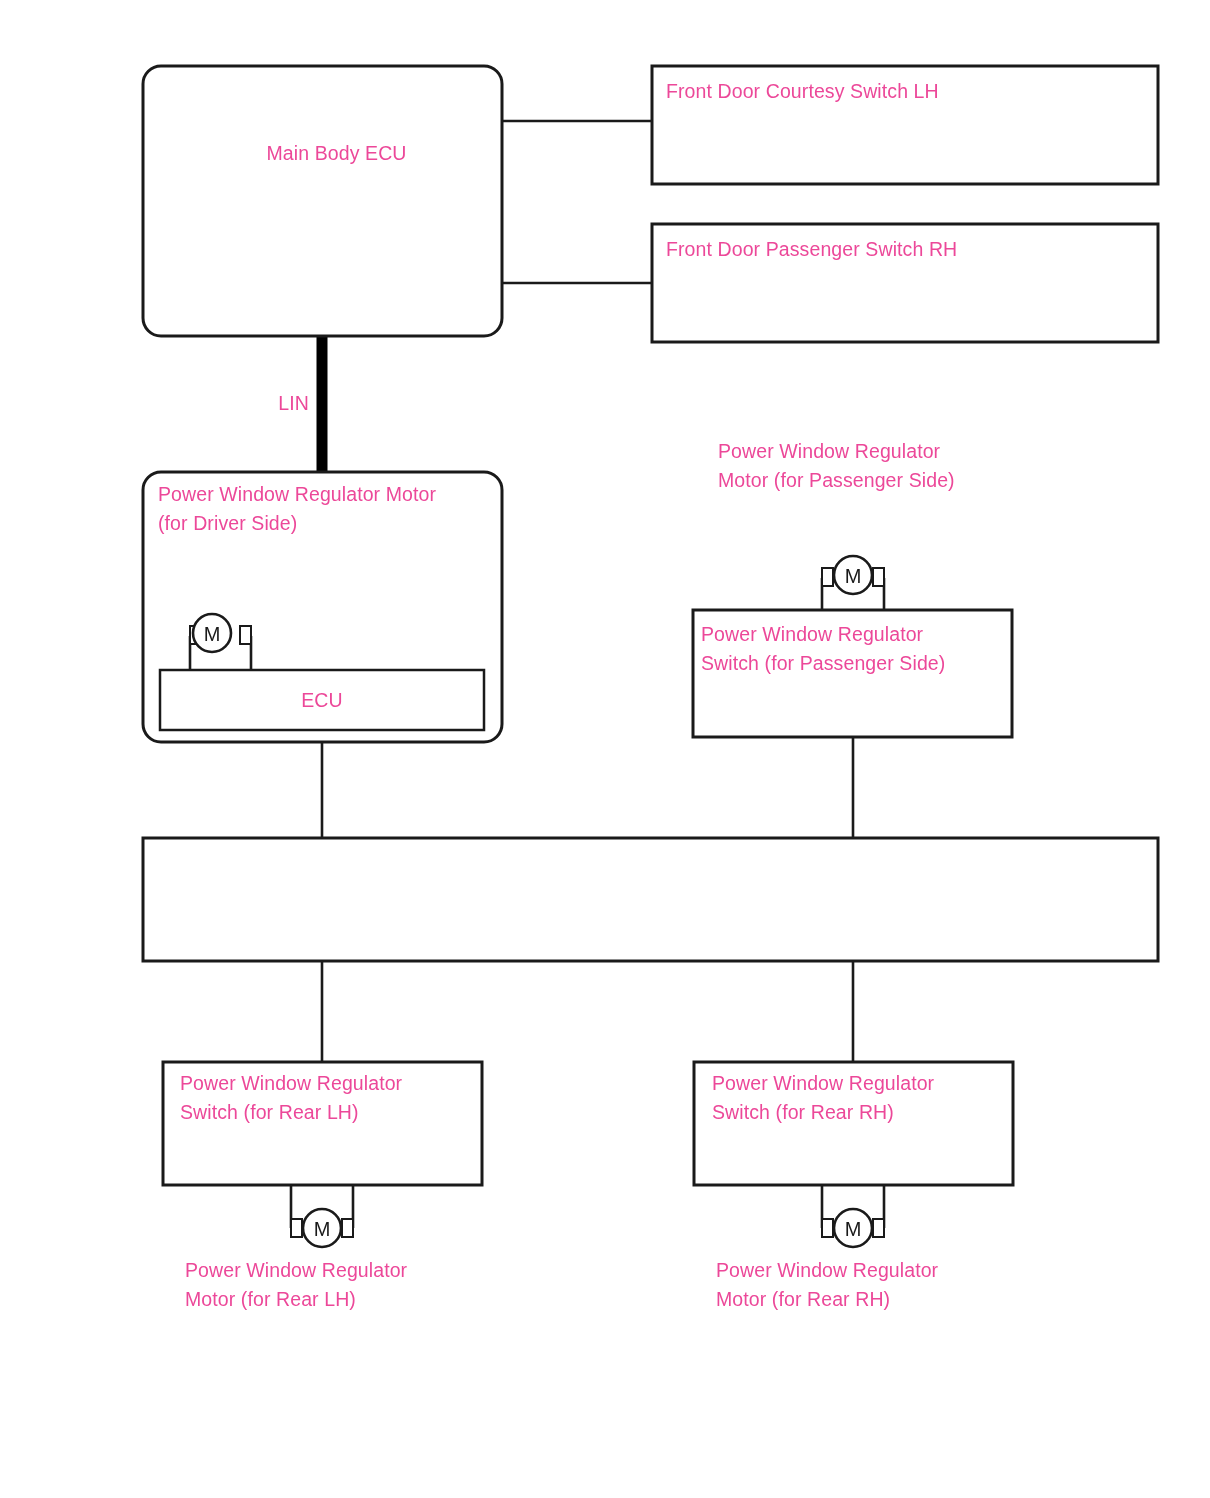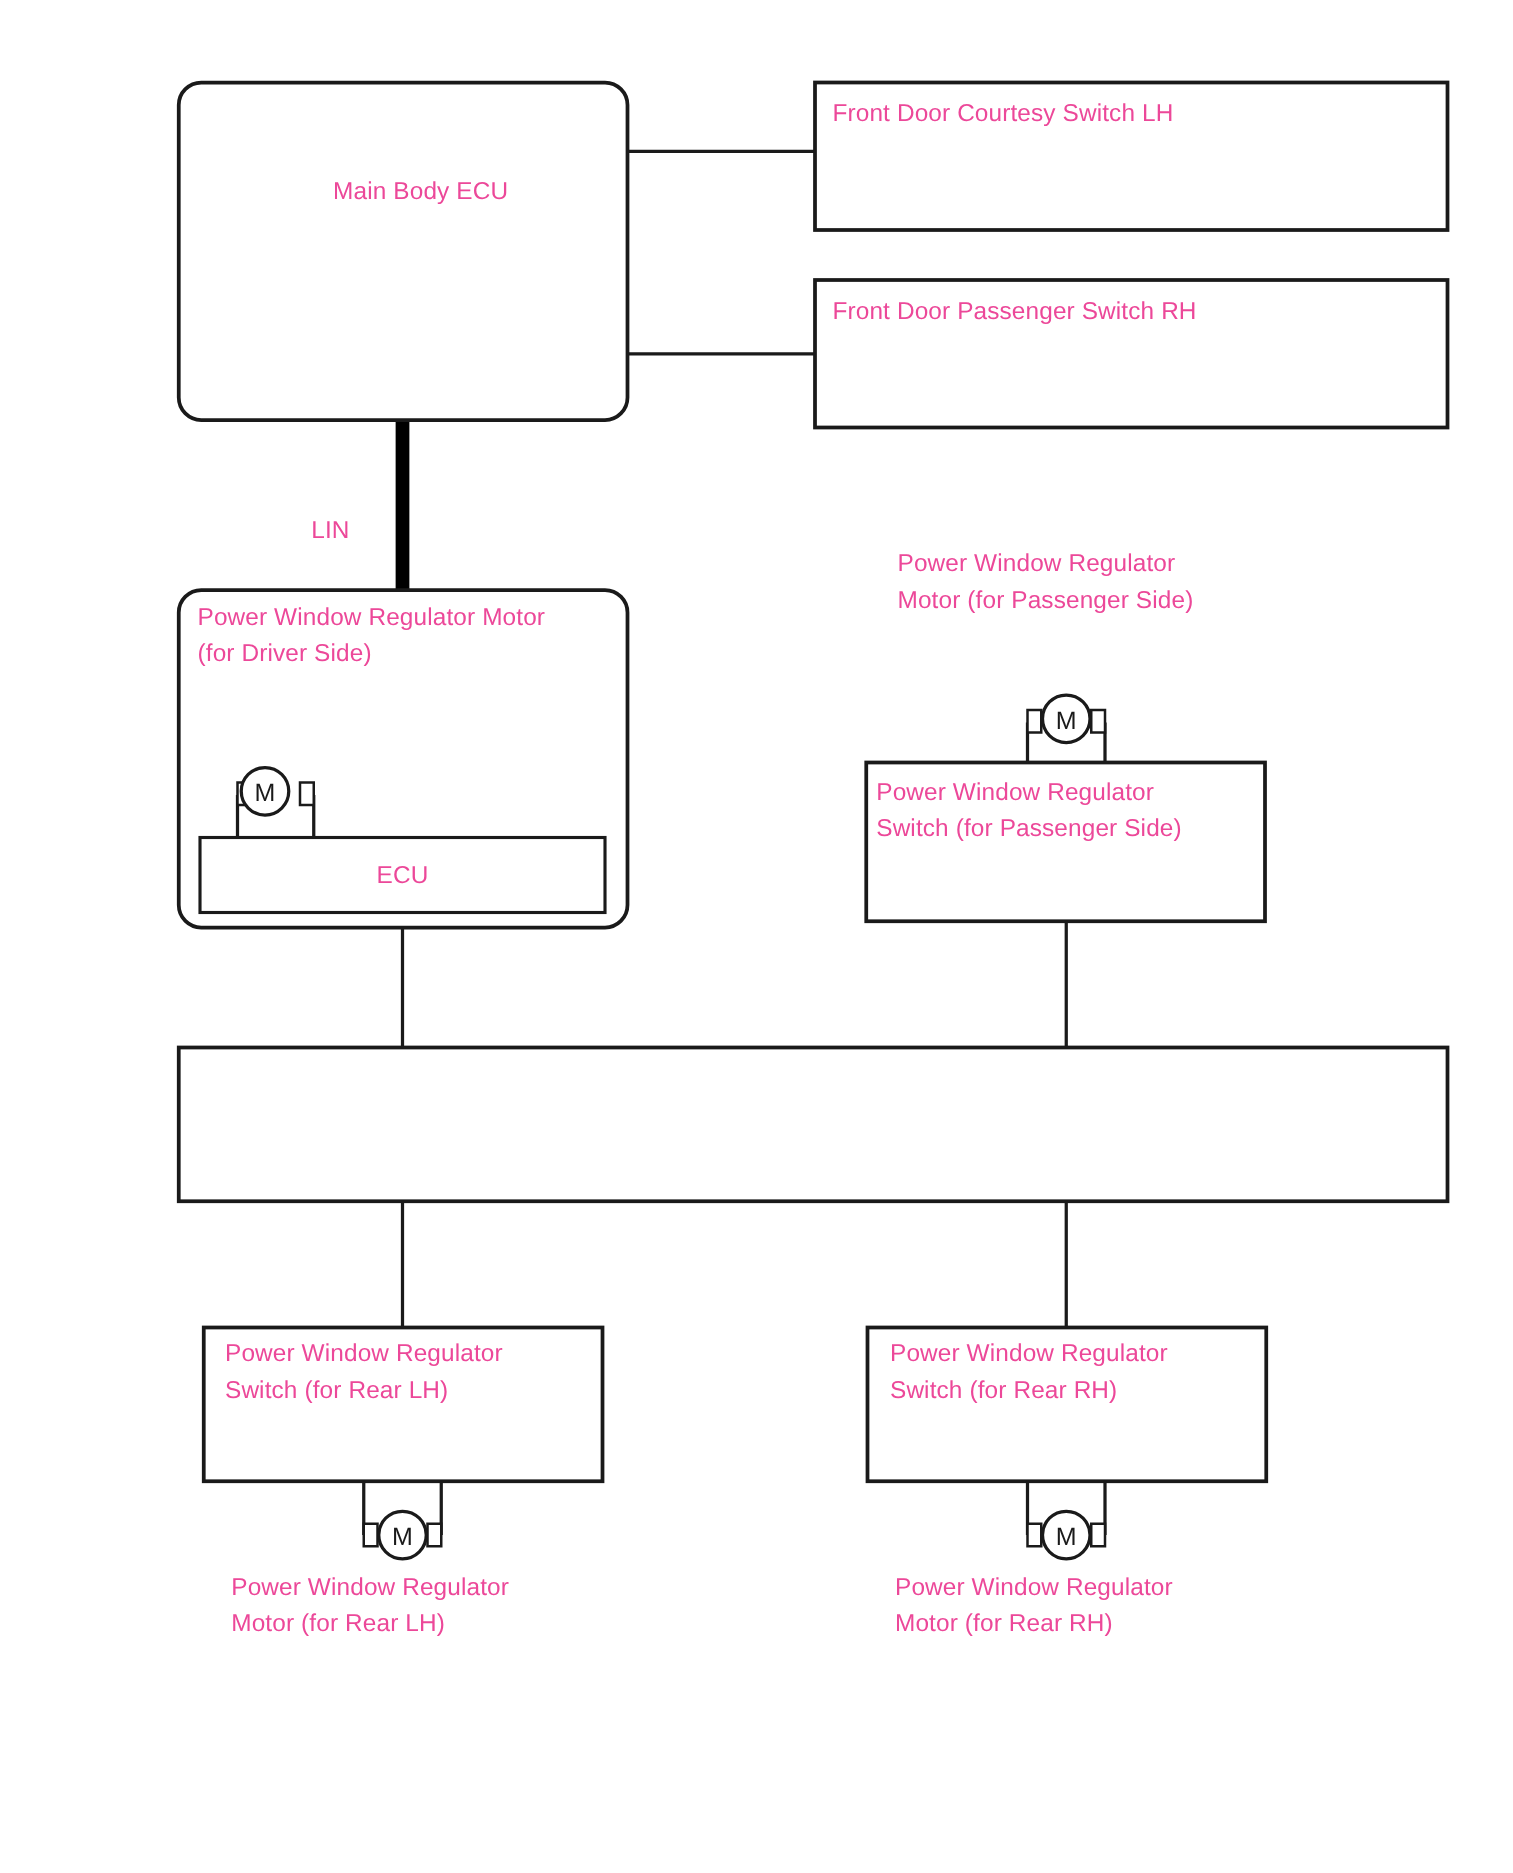--- a/index.html
+++ b/index.html
@@ -158,21 +158,21 @@
     </g>
 
   </svg>
 
   <div class="lbl lbl-center" style="left:143px; top:139px; width:359px;margin-left:14px;">Main Body ECU</div>
 
   <div class="lbl" style="left:666px; top:77px; width:480px;">Front Door Courtesy Switch LH</div>
 
   <div class="lbl" style="left:666px; top:235px; width:480px;">Front Door Passenger Switch RH</div>
 
-  <div class="lbl" style="left:249px; top:410px; width:60px;">LIN</div>
+  <div class="lbl" style="left:249px; top:389px; width:60px;text-align:right;">LIN</div>
 
   <div class="lbl" style="left:158px; top:480px; width:345px;">Power Window Regulator Motor
 (for Driver Side)</div>
 
   <div class="lbl lbl-center" style="left:160px; top:686px; width:324px;text-align:center;">ECU</div>
 
   <div class="lbl" style="left:718px; top:437px; width:330px;">Power Window Regulator
 Motor (for Passenger Side)</div>
 
   <div class="lbl" style="left:701px; top:620px; width:320px;">Power Window Regulator

